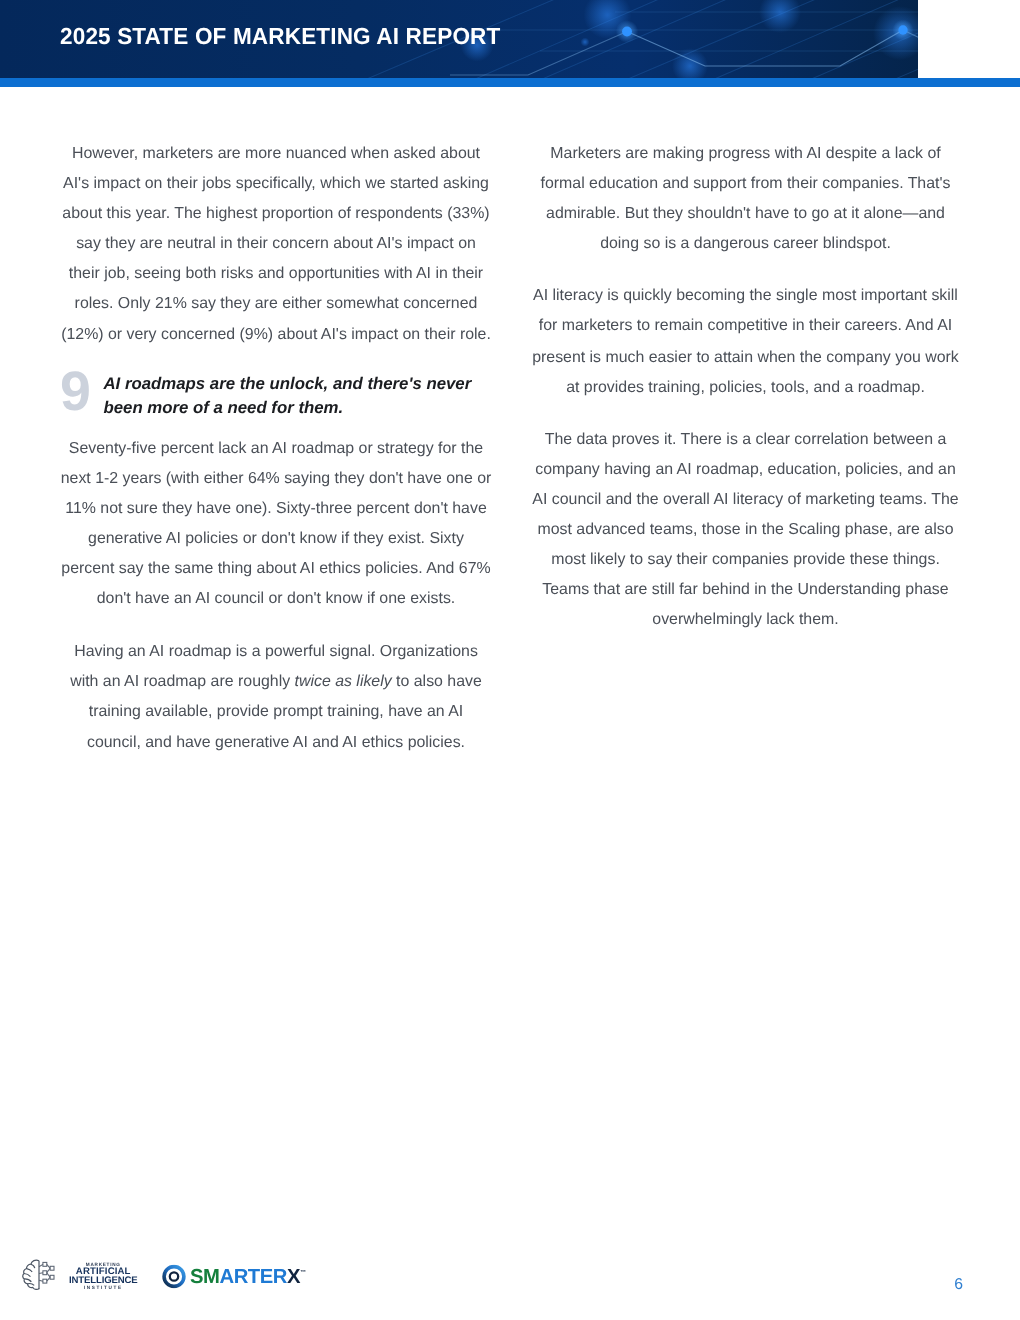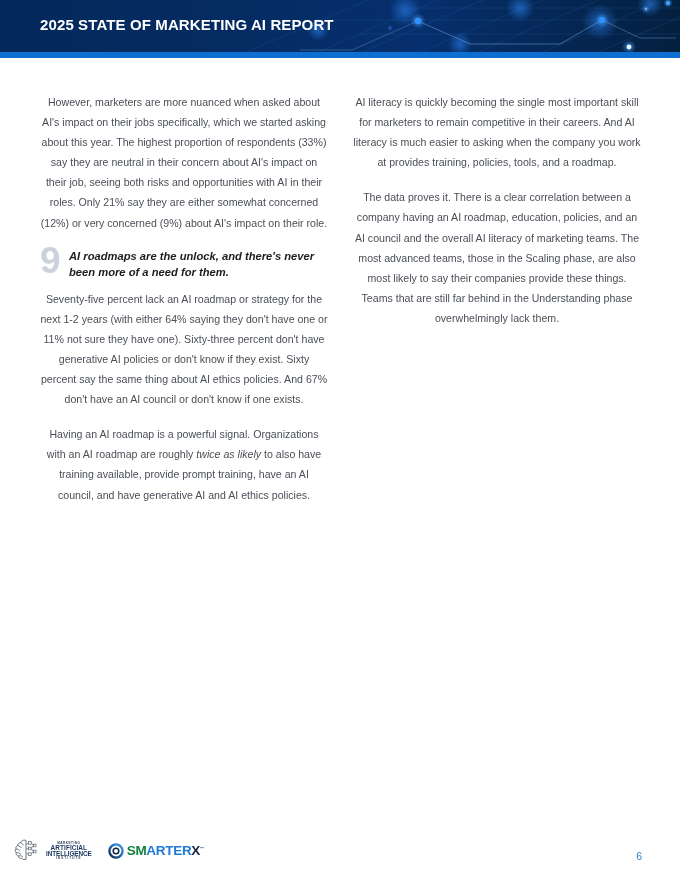--- a/index.html
+++ b/index.html
@@ -16,21 +16,21 @@
     width: 680px;
     height: 880px;
     background: #ffffff;
     overflow: hidden;
   }
 
   
   .header-band {
     position: absolute;
     top: 0; left: 0;
-    width: 680px;
+    width: 612px;
     height: 52px;
     background: #062a5e;
     overflow: hidden;
   }
   .header-gfx {
     position: absolute;
     top: 0; left: 0;
     width: 680px;
     height: 52px;
   }
@@ -237,21 +237,22 @@
       </div>
 
       <p class="body">Seventy-five percent lack an AI roadmap or strategy for the next 1-2 years (with either 64% saying they don't have one or 11% not sure they have one). Sixty-three percent don't have generative AI policies or don't know if they exist. Sixty percent say the same thing about AI ethics policies. And 67% don't have an AI council or don't know if one exists.</p>
 
       <p class="body"><span>Having an AI roadmap is a powerful signal. Organizations with an AI roadmap are roughly </span><i>twice as likely</i><span> to also have training available, provide prompt training, have an AI council, and have generative AI and AI ethics policies.</span></p>
     </div>
 
     <div class="col col-right">
 
 
-      <p class="body">AI literacy is quickly becoming the single most important skill for marketers to remain competitive in their careers. And AI literacy is much easier to asking when the company you work at provides training, policies, tools, and a roadmap.</p>
+      <p class="body">Marketers are making progress with AI despite a lack of formal education and support from their companies. That's admirable. But they shouldn't have to go at it alone—and doing so is a dangerous career blindspot.</p>
+      <p class="body">AI literacy is quickly becoming the single most important skill for marketers to remain competitive in their careers. And AI present is much easier to attain when the company you work at provides training, policies, tools, and a roadmap.</p>
       <p class="body">The data proves it. There is a clear correlation between a company having an AI roadmap, education, policies, and an AI council and the overall AI literacy of marketing teams. The most advanced teams, those in the Scaling phase, are also most likely to say their companies provide these things. Teams that are still far behind in the Understanding phase overwhelmingly lack them.</p>
 
     </div>
   </div>
 
   <div class="footer">
 
     <div class="logo-row">
 
       <div class="logo-mai">

